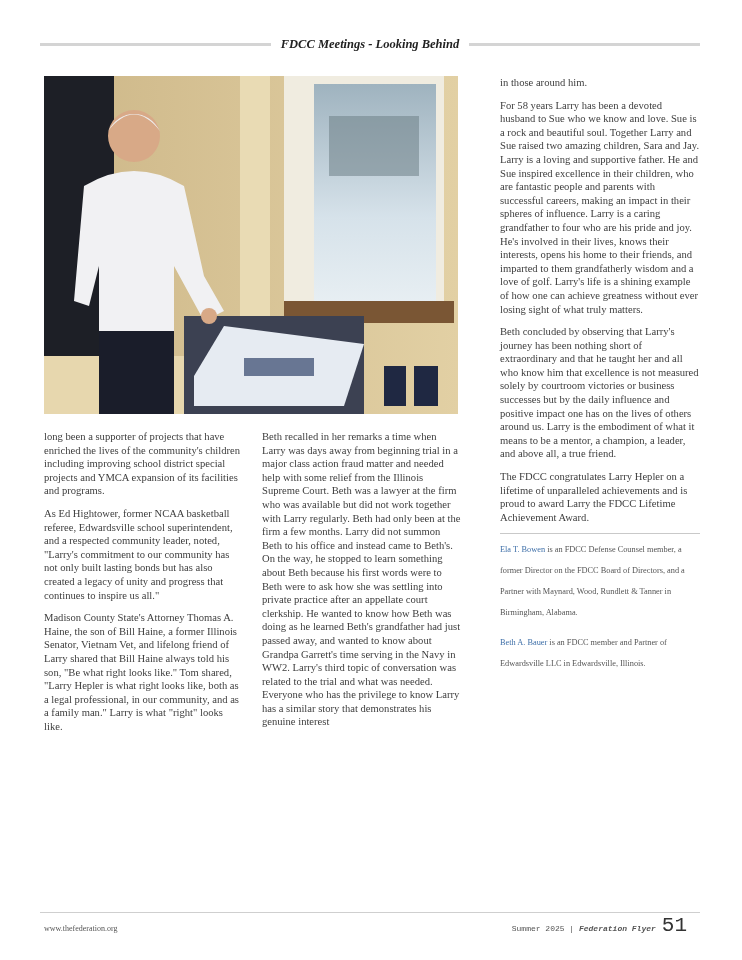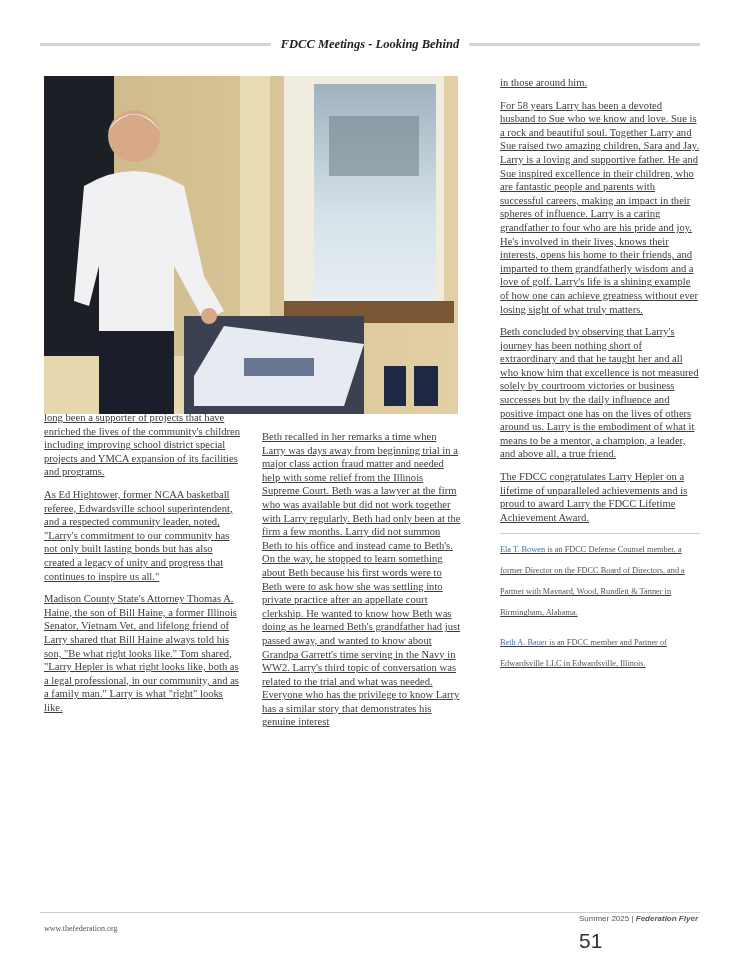--- a/index.html
+++ b/index.html
@@ -4,33 +4,33 @@
 <style>
   html, body { margin:0; padding:0; }
   body { width:742px; height:960px; background:#ffffff; position:relative; overflow:hidden;
          font-family:"DejaVu Serif", serif; color:#3a3a3a; }
   .header { position:absolute; top:34px; left:40px; width:660px; height:20px; display:flex; align-items:center;text-align:right; }
   .header .rule { flex:1; height:3px; background:#d4d4d4; }
   .header .title { padding:0 10px; font-family:"Liberation Serif", serif; font-style:italic; font-weight:bold; font-size:12.5px; color:#222; white-space:nowrap; }
 
   .photo { position:absolute; left:44px; top:76px; width:414px; height:338px; overflow:hidden; background:#d8c79a; }
 
-  .col { position:absolute; font-family:"Liberation Serif", serif; font-size:10.6px; line-height:13.6px; color:#3d3d3d;text-decoration:underline; }
+  .col { position:absolute; font-family:"Liberation Serif", serif; font-size:10.6px; line-height:13.6px; color:#3d3d3d; }
   .col p { margin:0 0 9px 0; }
-  .c1 { left:44px; top:411px; width:198px; }
+  .c1 { left:44px; top:430px; width:198px; }
   .c2 { left:262px; top:430px; width:200px; }
   .c3 { left:500px; top:76px; width:200px; }
 
   .bio-rule { height:1px; background:#c9c9c9; margin:2px 0 5px 0; }
   .bio { font-size:8.3px; line-height:21px; color:#555; margin:0 0 6px 0; }
   .bio .name { color:#3e6fa8; }
 
   .footer-rule { position:absolute; left:40px; top:912px; width:660px; height:1px; background:#cfcfcf; }
   .footer-left { position:absolute; left:44px; top:924px; font-family:"Liberation Serif", serif; font-size:8px; color:#555; }
-  .footer-right { position:absolute; right:44px; top:914px; display:flex; align-items:baseline; gap:6px; font-family:Liberation Sans, sans-serif;flex-direction:column; }
+  .footer-right { position:absolute; right:55px; top:914px; display:flex; align-items:baseline; gap:6px; font-family:Liberation Mono, monospace; }
   .footer-right .issue { font-size:8px; color:#555; }
   .footer-right .issue i { font-weight:bold; }
   .footer-right .pagenum { font-size:21px; color:#333; }
 </style>
 </head>
 <body>
 
 <div class="header">
   <div class="rule"></div>
   <div class="title">FDCC Meetings - Looking Behind</div>

